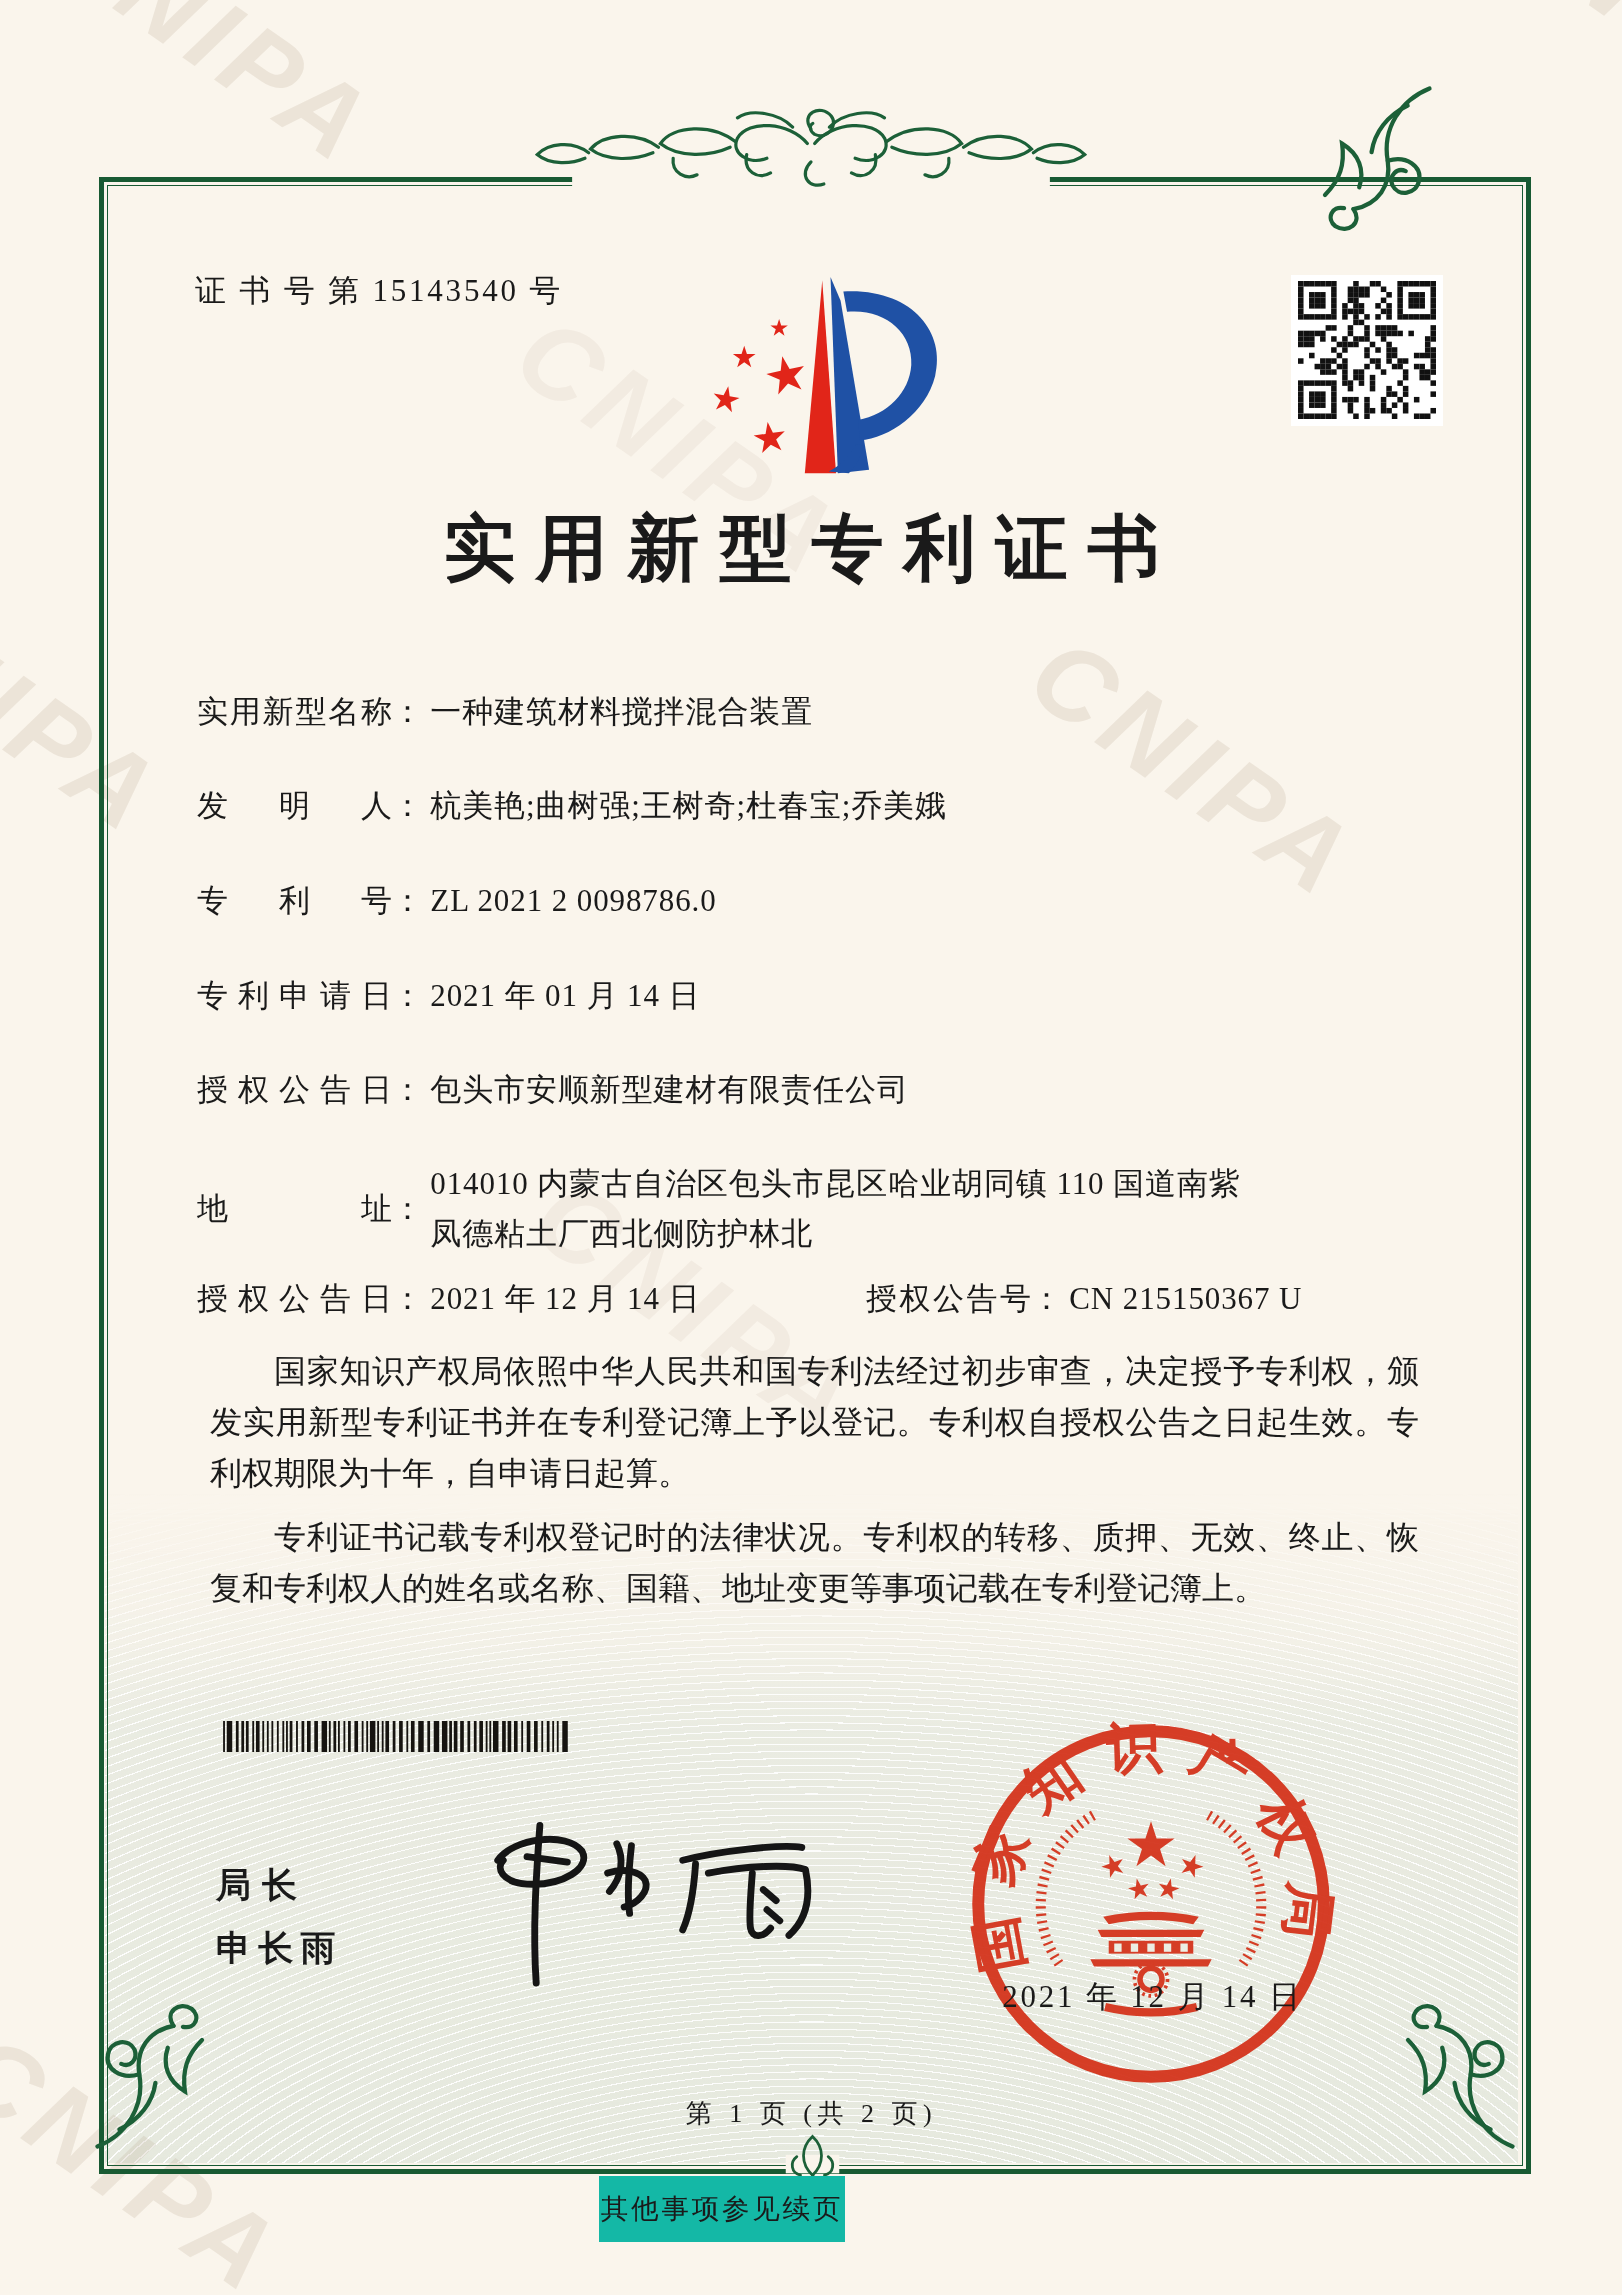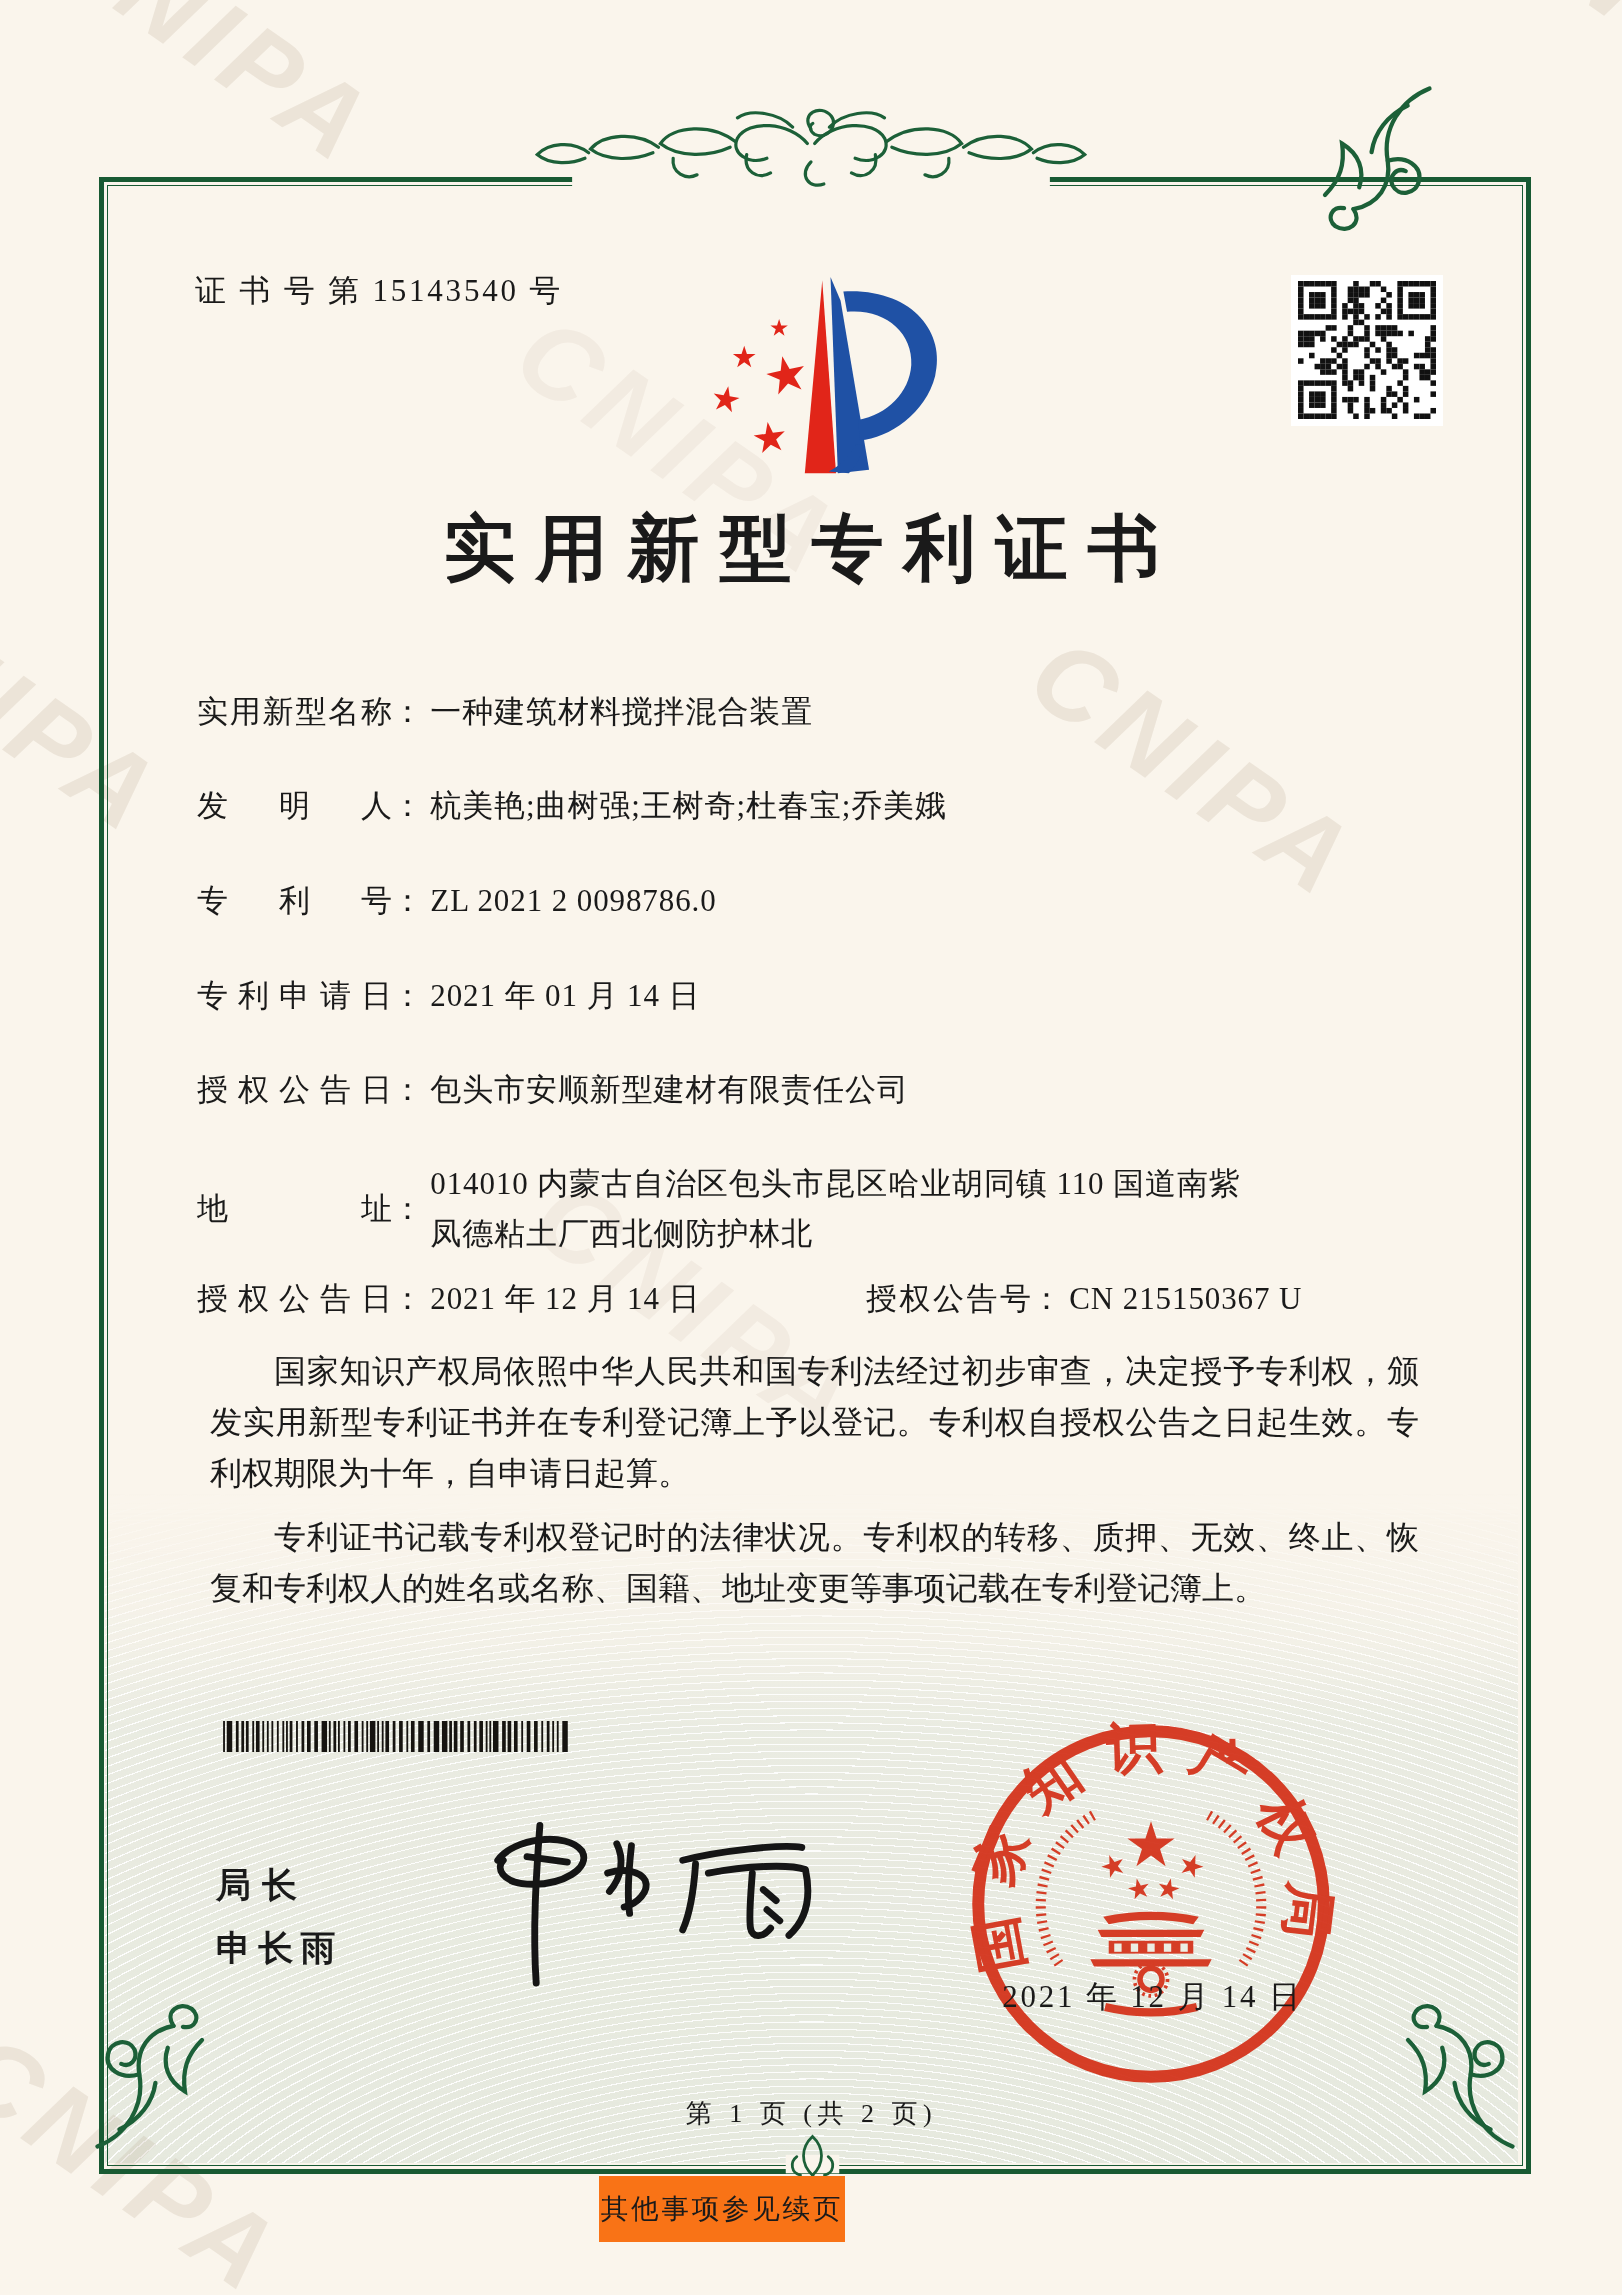--- a/index.html
+++ b/index.html
@@ -55,21 +55,21 @@
   .officer-name{position:absolute;left:216px;top:1925px;z-index:20;
     font-family:"Liberation Sans","DejaVu Sans",sans-serif;font-weight:bold;font-size:35px;letter-spacing:7.3px;}
   .sig{position:absolute;left:479px;top:1820px;z-index:30;}
   
   .seal{position:absolute;left:958px;top:1711px;z-index:40;opacity:.93;}
   .seal-date{position:absolute;left:955px;top:1976px;width:395px;z-index:45;
     text-align:center;font-size:31px;letter-spacing:2.8px;}
   
   .page-info{position:absolute;left:0;right:0;top:2096px;z-index:20;text-align:center;
     font-size:26px;letter-spacing:5.5px;}
-  .note-box{position:absolute;left:599px;top:2176px;width:246px;height:66px;background:#f97316;
+  .note-box{position:absolute;left:599px;top:2176px;width:246px;height:66px;background:#14b8a6;
     z-index:20;text-align:center;line-height:66px;font-size:27.5px;letter-spacing:2.8px;}
 </style>
 </head>
 <body>
 
 <div class="page">
 
   <div class="waves"></div>
 
   <span class="wm" style="left:27.5px;top:-27.5px">CNIPA</span>

